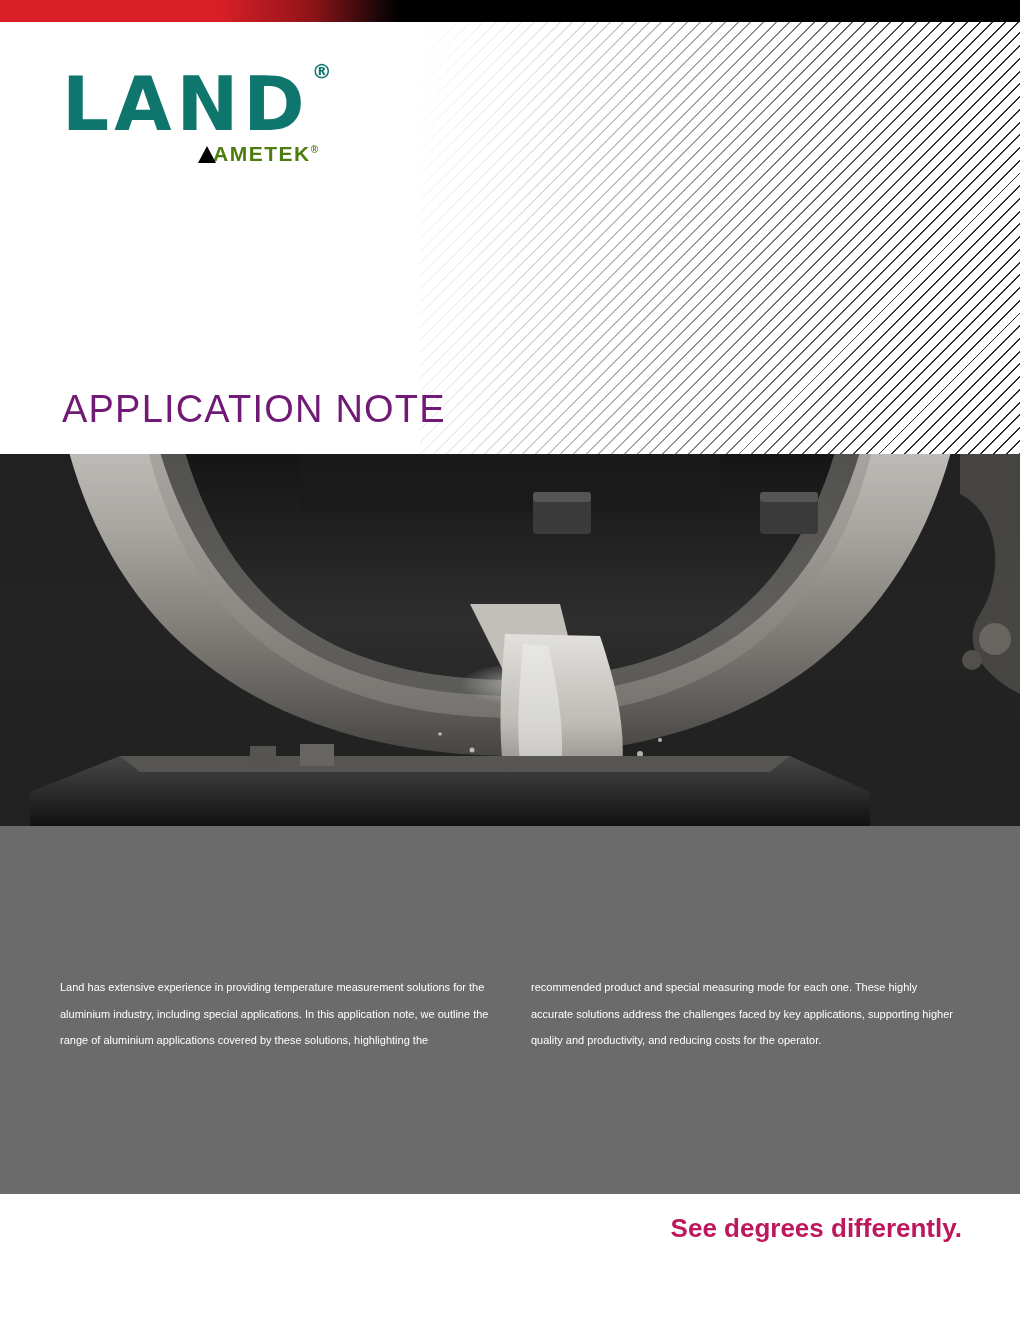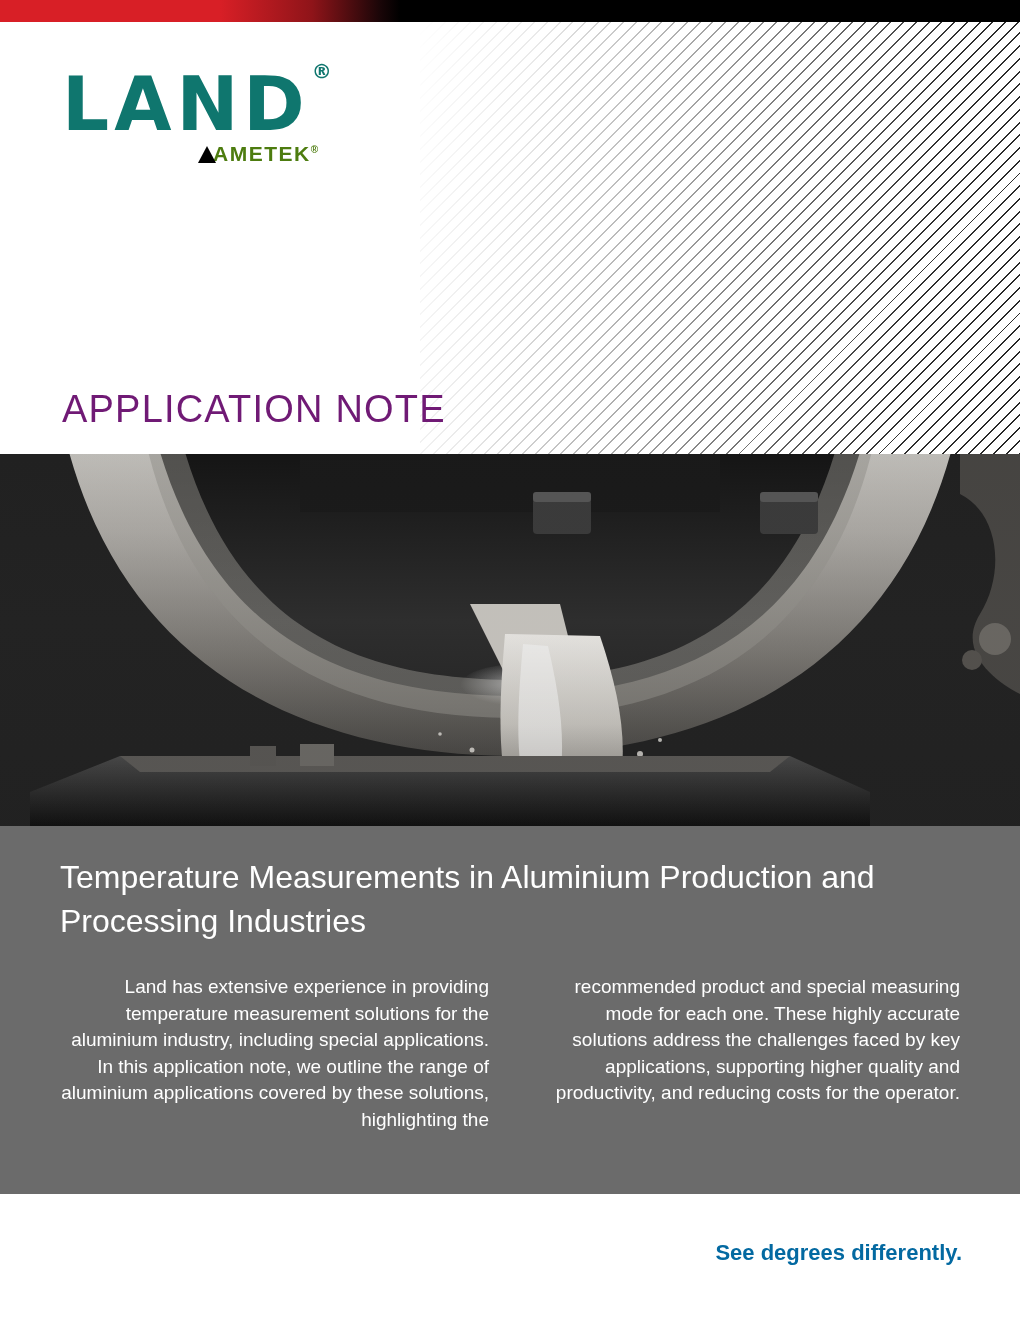--- a/index.html
+++ b/index.html
@@ -158,34 +158,33 @@
   .cols {
     position: absolute;
     top: 148px;
     left: 60px;
     width: 900px;
     display: flex;
     gap: 42px;
   }
   .col {
     width: 430px;
-    font-size: 19px;
+    font-size: 11px;
     line-height: 26.5px;
     color: #ffffff;
-    text-align: right;
   }
 
   
   .tagline {
     position: absolute;
-    top: 1240px;
+    top: 1213px;
     right: 58px;
-    font-size: 22px;
+    font-size: 26px;
     font-weight: bold;
-    color: #0369a1;
+    color: #be185d;
     font-family: "Liberation Sans", sans-serif;
   }
 </style>
 </head>
 <body>
 
 <div class="top-bar">
   <div class="top-bar-red"></div>
 </div>
 
@@ -270,20 +269,19 @@
 
     <path d="M960 40 C 1000 60, 1005 120, 980 160 C 955 200, 1000 230, 1020 240 L 1020 0 L 960 0 Z" fill="#4a4845"></path>
     <circle cx="995" cy="185" r="16" fill="#6e6b66"></circle>
     <circle cx="972" cy="206" r="10" fill="#56534f"></circle>
 
     <rect x="0" y="0" width="1020" height="372" fill="url(#bg)" opacity="0.08"></rect>
   </svg>
 </div>
 
 <div class="grey-panel">
-  <div class="grey-title">Temperature Measurements in Aluminium Production and Processing Industries</div>
   <div class="cols">
     <div class="col">Land has extensive experience in providing temperature measurement solutions for the aluminium industry, including special applications. In this application note, we outline the range of aluminium applications covered by these solutions, highlighting the</div>
     <div class="col">recommended product and special measuring mode for each one. These highly accurate solutions address the challenges faced by key applications, supporting higher quality and productivity, and reducing costs for the operator.</div>
   </div>
 </div>
 
 <div class="tagline">See degrees differently.</div>
 
 </body></html>

